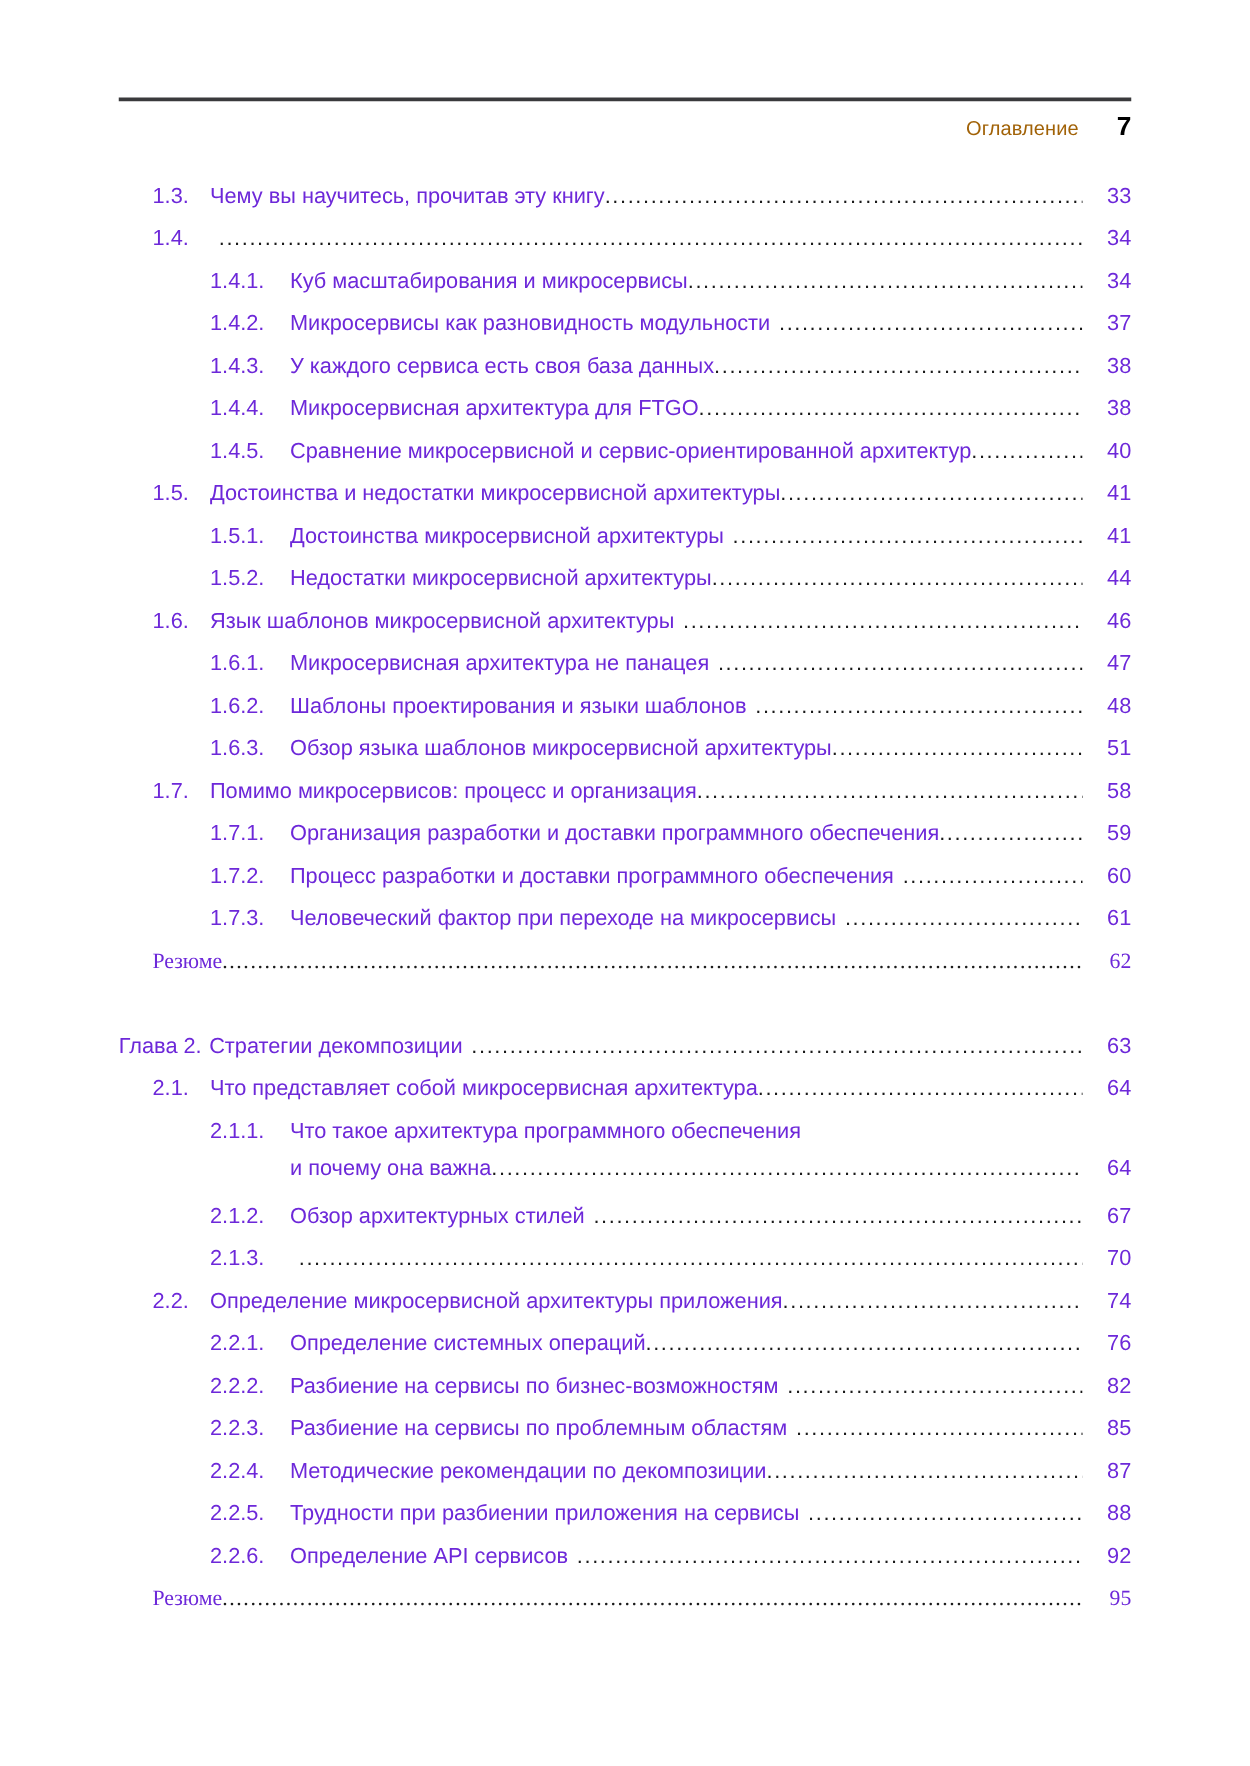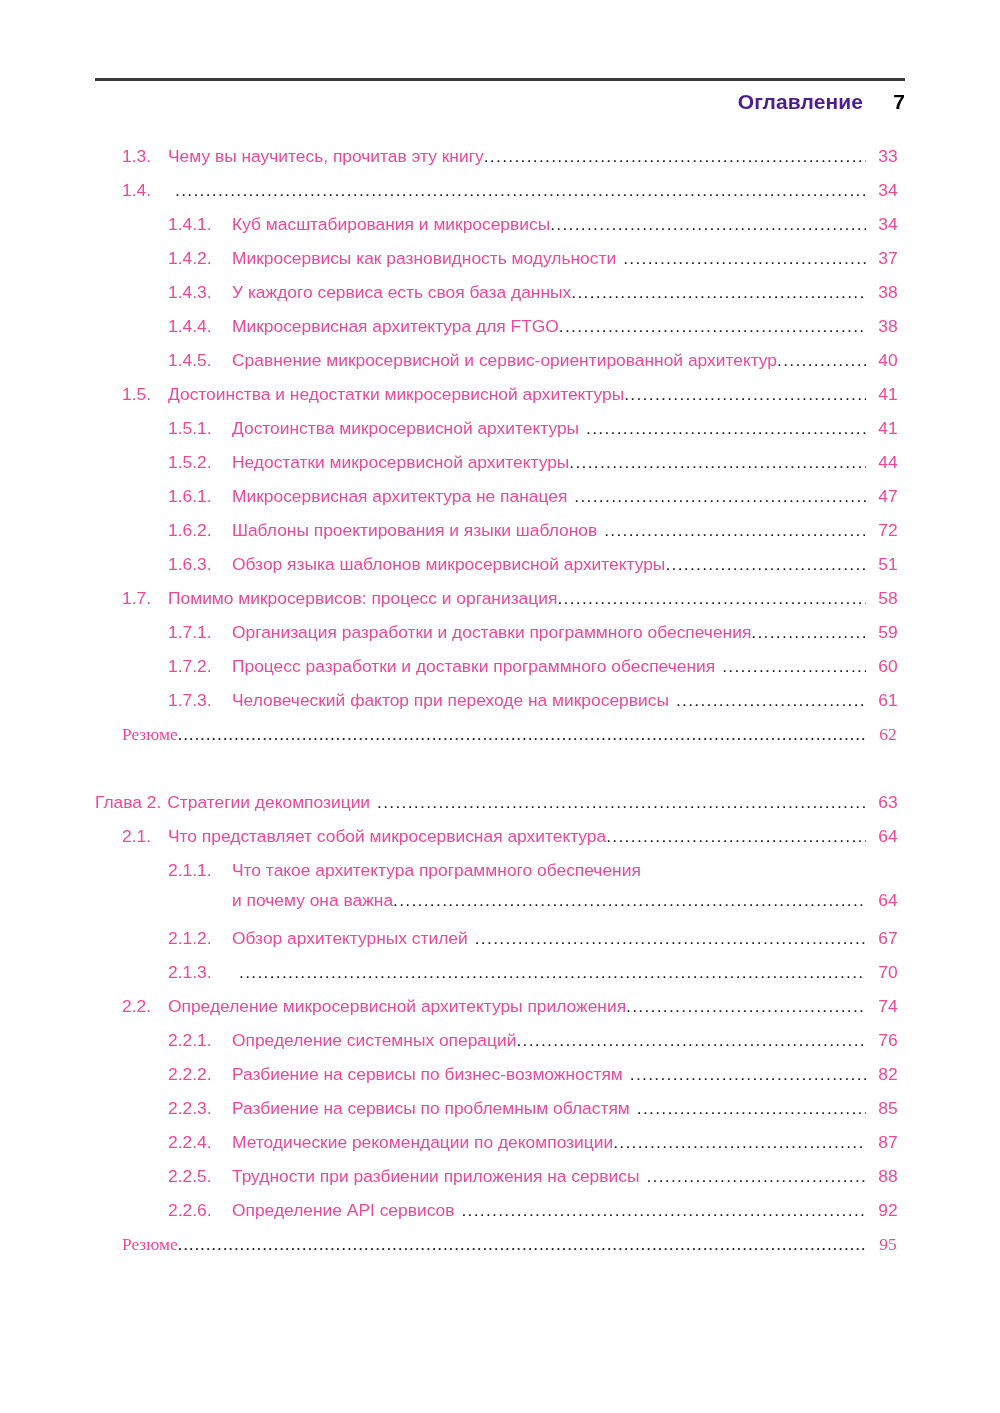--- a/index.html
+++ b/index.html
@@ -39,24 +39,23 @@
     width: 100%;
   }
   .header-line {
     display: flex;
     align-items: baseline;
     justify-content: flex-end;
     margin-top: 9px;
     height: 26px;
   }
   .header-title {
-    font-size: 21px;
+    font-size: 16px;
     letter-spacing: 0.1px;
-    color: #4c1d95;
-    font-weight: bold;
+    color: #a16207;
   }
   .header-pageno {
     font-size: 21px;
     font-weight: bold;
     margin-left: 26px;
     min-width: 16px;
     text-align: right;
     color: #000;
   }
 
@@ -67,21 +66,21 @@
     top: 140px;
     width: 810px;
   }
 
   .toc-entry {
     display: flex;
     align-items: flex-start;
     font-size: 17.4px;
     line-height: 1;
     height: 34px;
-    color: #ec4899;
+    color: #6d28d9;
   }
   .toc-entry.two-line {
     height: 68px;
     flex-wrap: wrap;
   }
 
   
   .lvl-chapter  { padding-left: 0px; }
   .lvl-section  { padding-left: 27px; }
   .lvl-sub      { padding-left: 73px; }
@@ -117,21 +116,21 @@
     content: "........................................................................"
              "........................................................................"
              "........................................................................";
   }
   .gap-sm .leader { margin-left: 0px; }
   .gap-md .leader { margin-left: 7px; }
 
   .pageno {
     flex: 0 0 auto;
     width: 34px;
-    text-align: center;
+    text-align: right;
     padding-top: 8px;
     padding-left: 5px;
   }
 
   
   .wrap-line {
     display: flex;
     align-items: flex-start;
     width: 100%;
     height: 34px;
@@ -207,31 +206,37 @@
         <span class="title">Достоинства микросервисной архитектуры</span>
         <span class="leader"></span>
         <span class="pageno">41</span>
       </div>
       <div class="toc-entry lvl-sub gap-sm">
         <span class="num">1.5.2.</span>
         <span class="title">Недостатки микросервисной архитектуры</span>
         <span class="leader"></span>
         <span class="pageno">44</span>
       </div>
+      <div class="toc-entry lvl-section gap-md">
+        <span class="num">1.6.</span>
+        <span class="title">Язык шаблонов микросервисной архитектуры</span>
+        <span class="leader"></span>
+        <span class="pageno">46</span>
+      </div>
       <div class="toc-entry lvl-sub gap-md">
         <span class="num">1.6.1.</span>
         <span class="title">Микросервисная архитектура не панацея</span>
         <span class="leader"></span>
         <span class="pageno">47</span>
       </div>
       <div class="toc-entry lvl-sub gap-md">
         <span class="num">1.6.2.</span>
         <span class="title">Шаблоны проектирования и языки шаблонов</span>
         <span class="leader"></span>
-        <span class="pageno">72</span>
+        <span class="pageno">48</span>
       </div>
       <div class="toc-entry lvl-sub gap-sm">
         <span class="num">1.6.3.</span>
         <span class="title">Обзор языка шаблонов микросервисной архитектуры</span>
         <span class="leader"></span>
         <span class="pageno">51</span>
       </div>
       <div class="toc-entry lvl-section gap-sm">
         <span class="num">1.7.</span>
         <span class="title">Помимо микросервисов: процесс и организация</span>

